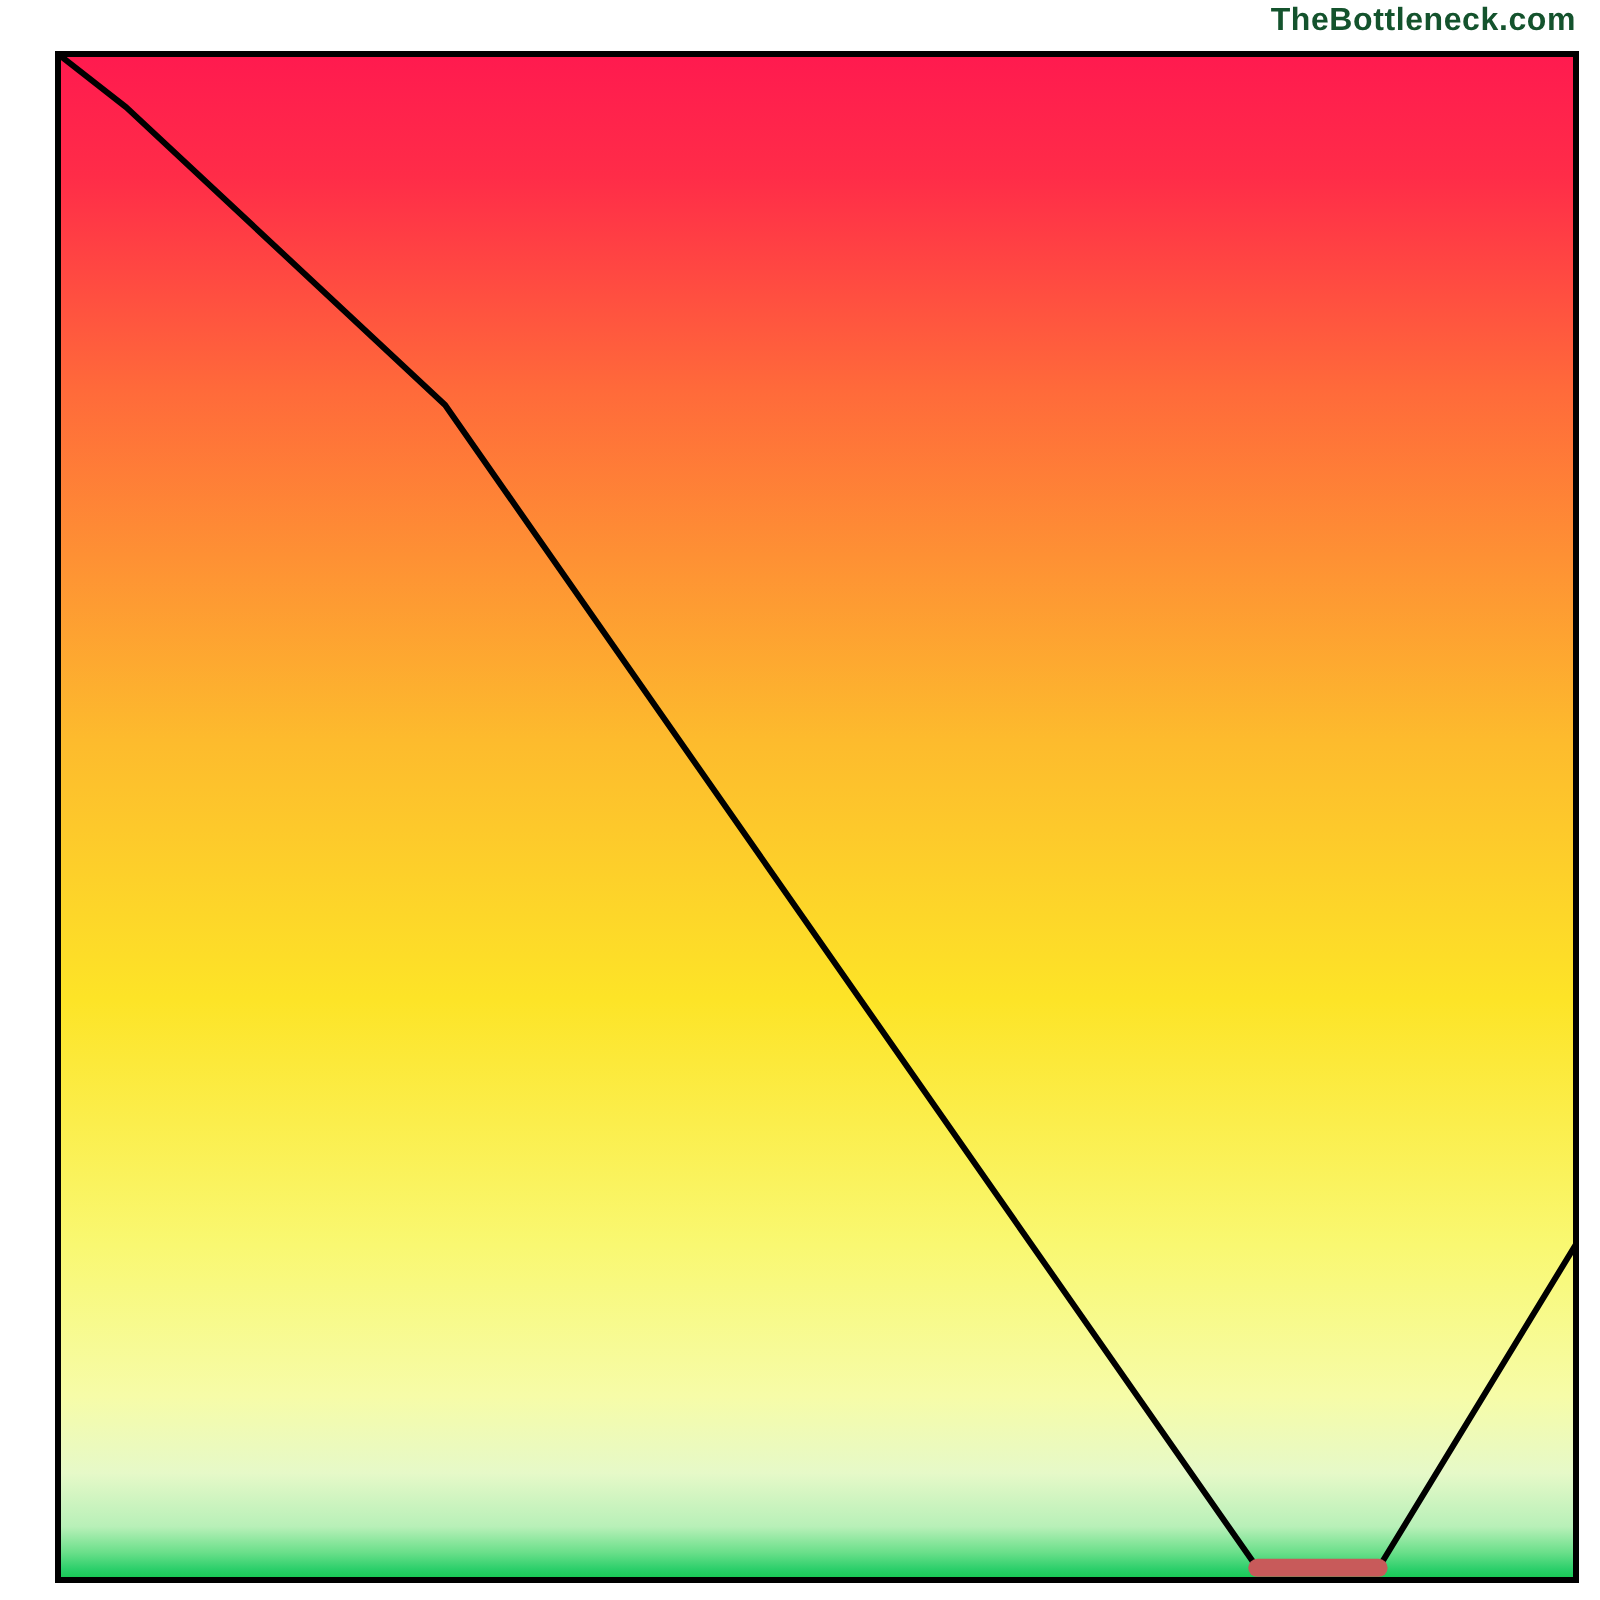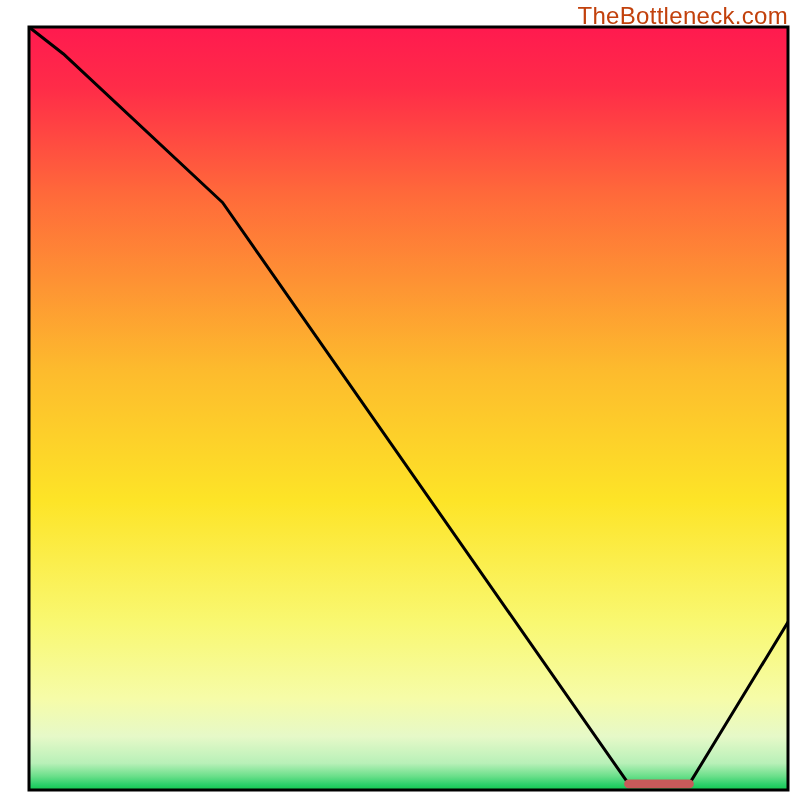--- a/index.html
+++ b/index.html
@@ -13,23 +13,23 @@
   }
   .wrap {
     position: relative;
     width: 800px;
     height: 800px;
   }
   .watermark {
     position: absolute;
     top: 2px;
     right: 12px;
-    color: #c2410c;
-    font-size: 24px;
-    font-weight: 400;
+    color: #14532d;
+    font-size: 16px;
+    font-weight: 700;
     letter-spacing: 0.3px;
     z-index: 10;
   }
   svg {
     display: block;
     width: 800px;
     height: 800px;
   }
 </style>
 </head>

